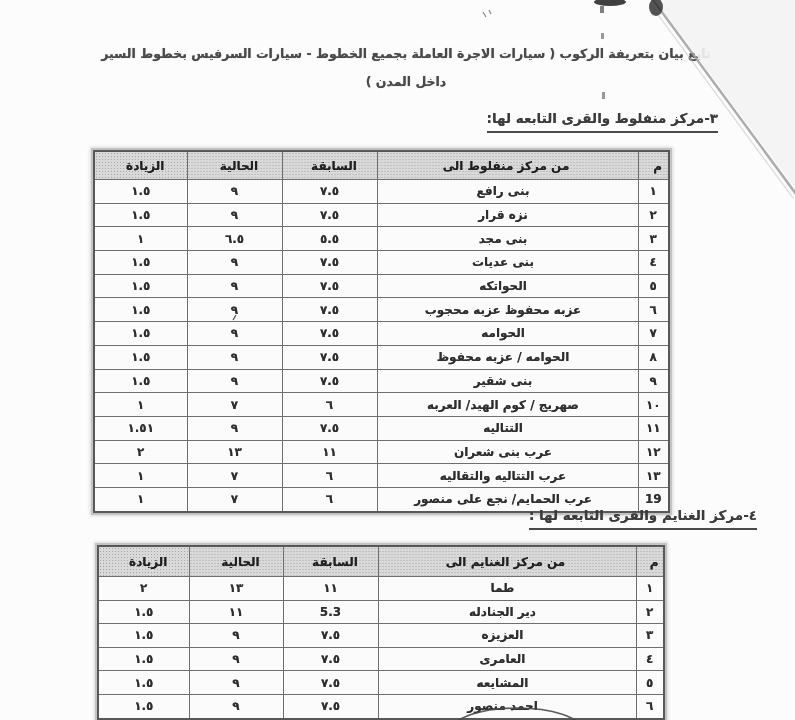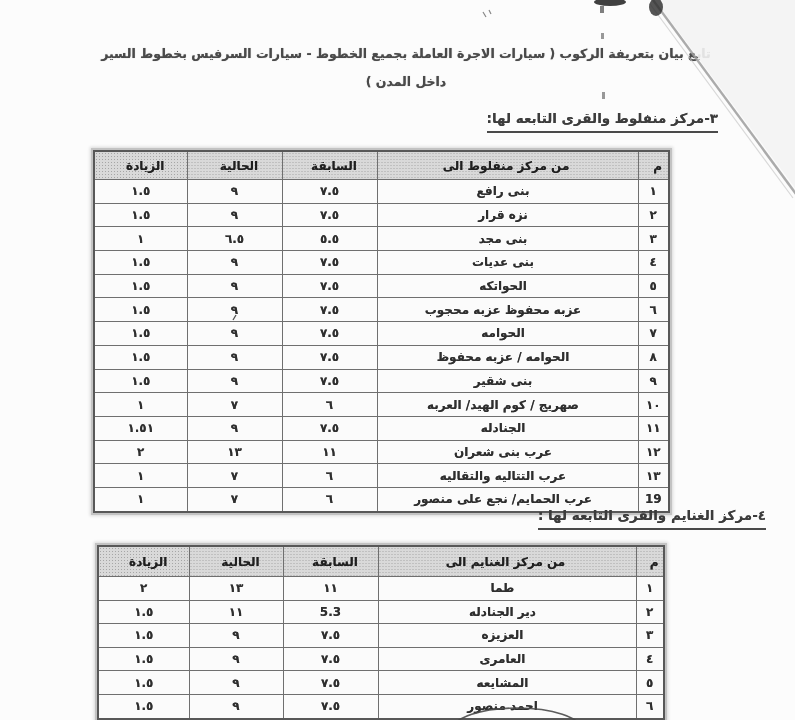--- a/index.html
+++ b/index.html
@@ -32,21 +32,21 @@
     position:absolute;
     direction:rtl;
     font-weight:bold;
     font-size:13.5px;
     color:#3c3c3c;
     text-shadow:0 0 0.6px rgba(60,60,60,.7);
     border-bottom:2px solid #4a4a4a;
     padding-bottom:5px;
   }
   #heading-3{top:110px;right:77px;}
-  #heading-4{top:507px;right:29px;}
+  #heading-4{top:507px;right:38px;}
   
   table.fare-table{
     position:absolute;
     direction:rtl;
     border-collapse:collapse;
     table-layout:fixed;
     background:#fbfbfb;
     border:2px solid #585858;
     box-shadow:0 0 0 2px #c3c3c3, 0 0 3px 3px #d9d9d9;
     color:#2e2e2e;
@@ -175,21 +175,21 @@
         </tr>
         <tr>
           <td class="col-num">١٠</td>
           <td class="col-route">صهريج / كوم الهيد/ العربه</td>
           <td class="col-previous">٦</td>
           <td class="col-current">٧</td>
           <td class="col-increase">١</td>
         </tr>
         <tr>
           <td class="col-num">١١</td>
-          <td class="col-route">الجنادله</td>
+          <td class="col-route">التتاليه</td>
           <td class="col-previous">٧.٥</td>
           <td class="col-current">٩</td>
           <td class="col-increase">١.٥١</td>
         </tr>
         <tr>
           <td class="col-num">١٢</td>
           <td class="col-route">عرب بنى شعران</td>
           <td class="col-previous">١١</td>
           <td class="col-current">١٣</td>
           <td class="col-increase">٢</td>

